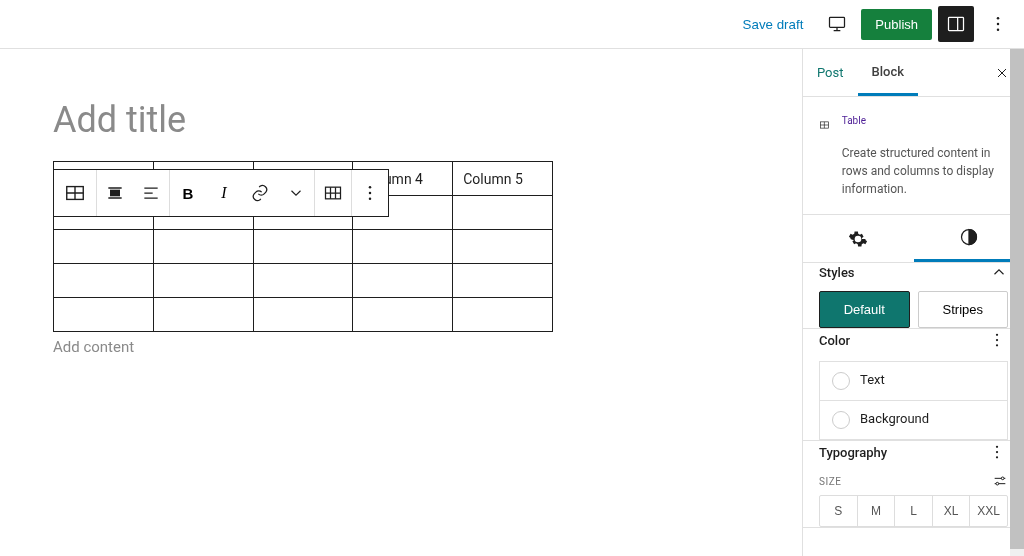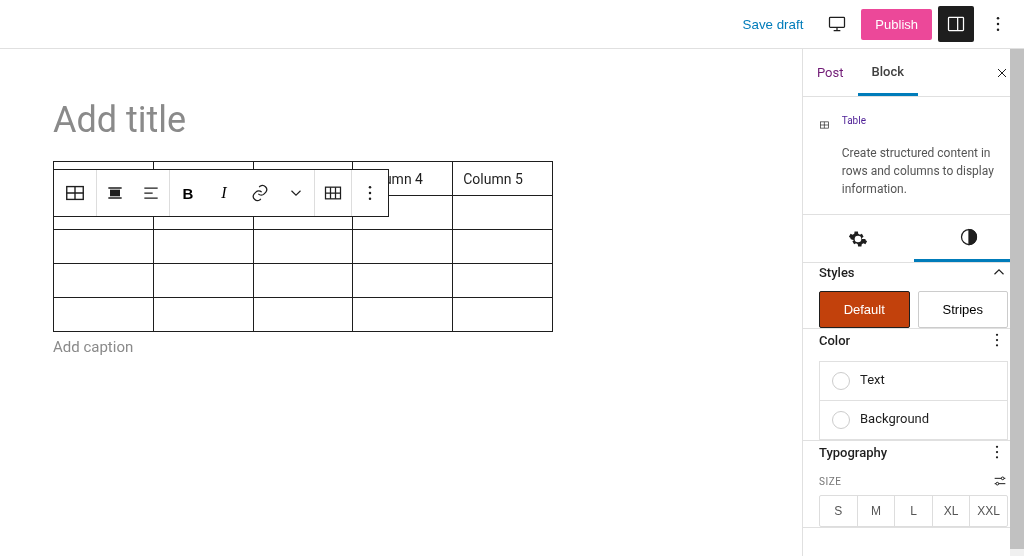--- a/index.html
+++ b/index.html
@@ -2,49 +2,49 @@
 <html><head>
 <meta charset="utf-8">
 <style>
   * { box-sizing: border-box; margin: 0; padding: 0; }
   html, body { width: 1024px; height: 556px; font-family: -apple-system, BlinkMacSystemFont, "Segoe UI", Roboto, sans-serif; font-size: 13px; color: #1e1e1e; background: #fff; overflow: hidden; }
   .app { display: flex; flex-direction: column; height: 100%; }
   .topbar { height: 49px; border-bottom: 1px solid #e0e0e0; display: flex; justify-content: flex-end; align-items: center; padding: 0 8px; gap: 6px; }
   .save-draft { color: #007cba; background: none; border: none; padding: 6px 10px; cursor: pointer; }
   .icon-btn { width: 36px; height: 36px; display: flex; align-items: center; justify-content: center; background: none; border: none; cursor: pointer; border-radius: 2px; }
   .icon-btn.dark { background: #1e1e1e; color: #fff; }
-  .publish-btn { background: #ec4899; color: #fff; border: none; padding: 8px 14px; border-radius: 2px; cursor: pointer; font-size: 13px; }
+  .publish-btn { background: #15803d; color: #fff; border: none; padding: 8px 14px; border-radius: 2px; cursor: pointer; font-size: 13px; }
   .body { display: flex; flex: 1; min-height: 0; }
   .canvas { flex: 1; padding: 50px 40px; position: relative; overflow: hidden; margin-left: 13px; }
   .title-placeholder { font-size: 36px; font-weight: 400; color: #8a8a8a; margin-bottom: 8px; position: relative; }
   .block-toolbar { position: absolute; top: 120px; left: 40px; display: flex; border: 1px solid #1e1e1e; background: #fff; height: 48px; z-index: 5; }
   .tb-group { display: flex; border-right: 1px solid #ddd; }
   .tb-group:last-child { border-right: none; }
   .tb-btn { width: 36px; height: 46px; display: flex; align-items: center; justify-content: center; background: none; border: none; cursor: pointer; }
   .tb-btn.wide { width: 42px; }
   .editor-table { width: 500px; border-collapse: collapse; margin-top: 20px; }
   .editor-table th, .editor-table td { border: 1px solid #1e1e1e; padding: 8px 10px; text-align: left; font-weight: 400; height: 34px; }
   .editor-table th { font-weight: 400; font-size: 14px; }
   .caption { color: #8a8a8a; margin-top: 6px; font-size: 15px; }
   .sidebar { width: 222px; border-left: 1px solid #e0e0e0; display: flex; flex-direction: column; overflow-y: auto; }
   .sb-tabs { display: flex; align-items: center; height: 48px; border-bottom: 1px solid #e0e0e0; position: relative; }
-  .sb-tab { padding: 0 14px; height: 100%; display: flex; align-items: center; cursor: pointer; color: #701a75; }
+  .sb-tab { padding: 0 14px; height: 100%; display: flex; align-items: center; cursor: pointer; color: #0f766e; }
   .sb-tab.active { color: #404040; border-bottom: 3px solid #007cba; font-weight: 500; }
   .sb-close { margin-left: auto; padding: 0 14px; cursor: pointer; font-size: 16px; }
   .sb-blockinfo { display: flex; padding: 16px; gap: 12px; border-bottom: 1px solid #e0e0e0; }
   .sb-blockinfo .info { font-size: 12px; color: #555; line-height: 1.5; }
   .sb-blockinfo .info .name { color: #4c1d95; font-size: 10px; margin-bottom: 16px; }
   .sb-subtabs { display: flex; height: 48px; border-bottom: 1px solid #e0e0e0; }
   .sb-subtab { flex: 1; display: flex; align-items: center; justify-content: center; cursor: pointer; }
   .sb-subtab.active { border-bottom: 3px solid #007cba; color: #007cba; }
   .sb-section { border-bottom: 1px solid #e0e0e0; padding: 0 16px; }
   .sb-section-head { display: flex; justify-content: space-between; align-items: center; font-weight: 500; font-size: 13px; margin-bottom: 10px; cursor: pointer; }
   .style-btns { display: flex; gap: 8px; }
   .style-btn { flex: 1; padding: 10px 0; border: 1px solid #ccc; background: #fff; border-radius: 2px; cursor: pointer; font-size: 13px; }
-  .style-btn.active { background: #c2410c; color: #fff; border-color: #1e1e1e; }
+  .style-btn.active { background: #0f766e; color: #fff; border-color: #1e1e1e; }
   .color-row { display: flex; gap: 10px; padding: 10px 12px; border: 1px solid #e0e0e0; cursor: pointer; }
   .color-row + .color-row { border-top: none; }
   .swatch { width: 18px; height: 18px; border-radius: 50%; border: 1px solid #ccc; background: #fff; }
   .typo-label { font-size: 10px; letter-spacing: 0.5px; color: #757575; text-transform: uppercase; margin: 8px 0 6px; display: flex; justify-content: space-between; align-items: center; }
   .size-btns { display: flex; border: 1px solid #ddd; border-radius: 2px; }
   .size-btn { flex: 1; padding: 8px 0; background: none; border: none; border-right: 1px solid #ddd; cursor: pointer; font-size: 12px; color: #555; }
   .size-btn:last-child { border-right: none; }
   .more-dots { cursor: pointer; padding: 2px; }
   .scrollbar-shim { position: absolute; right: 0; top: 49px; bottom: 0; width: 14px; background: #f0f0f0; }
   .scrollbar-thumb { background: #c1c1c1; width: 14px; height: 500px; }
@@ -171,21 +171,21 @@
             </tr>
             <tr>
               <td></td>
               <td></td>
               <td></td>
               <td></td>
               <td></td>
             </tr>
           </tbody>
       </table>
-      <div class="caption">Add caption</div>
+      <div class="caption">Add content</div>
     </div>
 
     <div class="sidebar">
       <div class="sb-tabs">
         <div class="sb-tab">Post</div>
         <div class="sb-tab active">Block</div>
         <div class="sb-close">
           <svg width="16" height="16" viewBox="0 0 24 24" fill="none" stroke="#1e1e1e" stroke-width="1.5">
               <path d="M6 6l12 12M18 6L6 18"></path>
             </svg>

